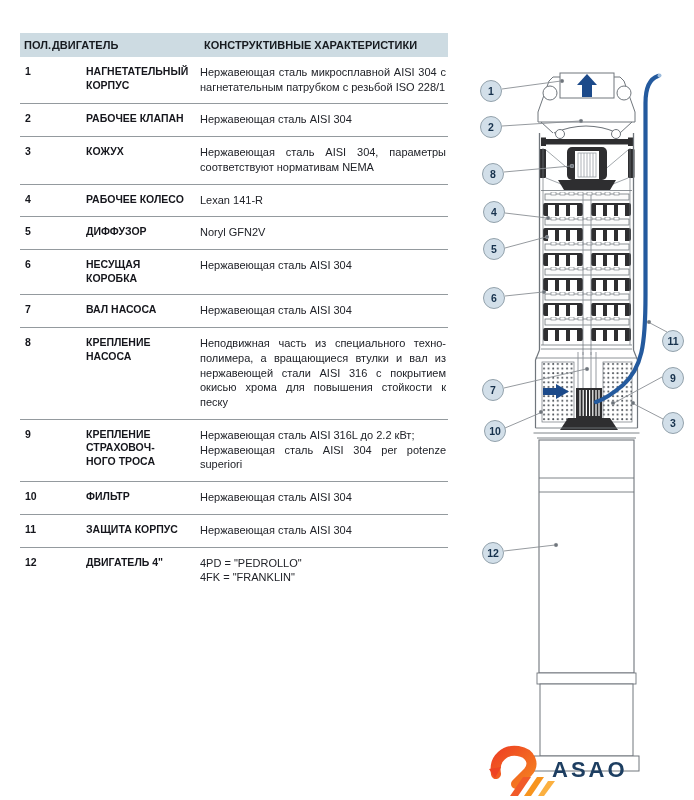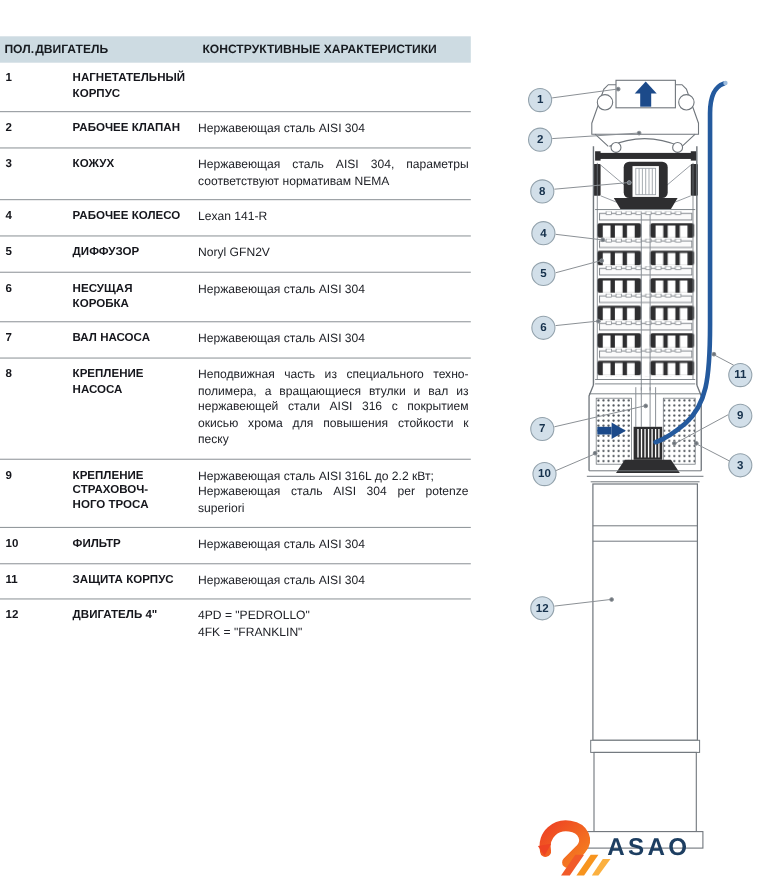--- a/index.html
+++ b/index.html
@@ -1,20 +1,20 @@
 <!DOCTYPE html>
 <html><head>
 <meta charset="utf-8">
 <style>
   html,body{margin:0;padding:0;background:#ffffff;}
   .page{position:relative;width:694px;height:800px;background:#ffffff;overflow:hidden;
         font-family:"Liberation Sans","DejaVu Sans",sans-serif;color:#1f2126;}
 
   
-  .spec-table{position:absolute;left:0;top:33px;width:428px;}
+  .spec-table{position:absolute;left:20px;top:33px;width:428px;}
   .t-header{display:grid;grid-template-columns:28px 152px 1fr;background:#cddbe2;
             padding:6px 4px 6px 4px;font-weight:bold;font-size:11px;color:#171b20;
             align-items:center;}
   .t-row{display:grid;grid-template-columns:28px 152px 1fr;
          border-bottom:1px solid #949a9e;padding:8px 0 9px;}
   .c-pos{font-weight:bold;font-size:10.5px;padding-left:5px;color:#15161c;}
   .c-name{font-weight:bold;font-size:10.5px;line-height:1.3;color:#15161c;
           padding-right:8px;white-space:pre-line;margin-left:38px;}
   .c-spec{font-size:11px;line-height:1.34;text-align:justify;color:#212329;
           white-space:pre-line;padding-right:2px;}
@@ -40,20 +40,21 @@
   <div class="spec-table">
     <div class="t-header">
       <div>ПОЛ.</div>
       <div>ДВИГАТЕЛЬ</div>
       <div>КОНСТРУКТИВНЫЕ ХАРАКТЕРИСТИКИ</div>
     </div>
 
     <div class="t-row">
       <div class="c-pos">1</div>
       <div class="c-name">НАГНЕТАТЕЛЬНЫЙ КОРПУС</div>
+      <div class="c-spec">Нержавеющая сталь микросплавной AISI 304 с нагнетательным патрубком с резьбой ISO 228/1</div>
     </div>
     <div class="t-row">
       <div class="c-pos">2</div>
       <div class="c-name">РАБОЧЕЕ КЛАПАН</div>
       <div class="c-spec">Нержавеющая сталь AISI 304</div>
     </div>
     <div class="t-row">
       <div class="c-pos">3</div>
       <div class="c-name">КОЖУХ</div>
       <div class="c-spec">Нержавеющая сталь AISI 304, параметры соответствуют нормативам NEMA</div>

